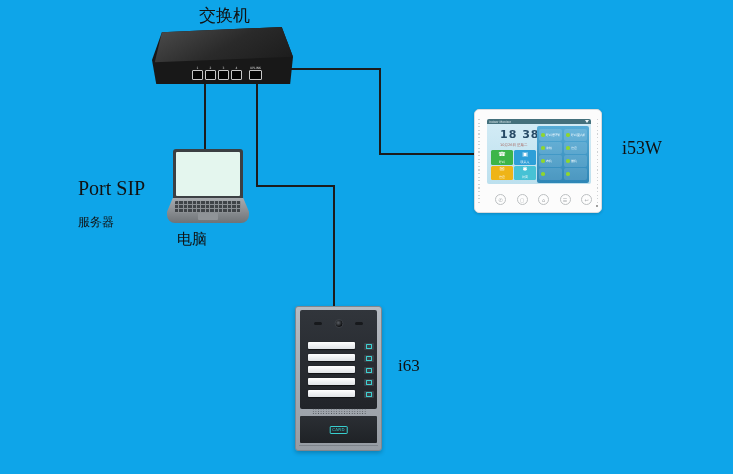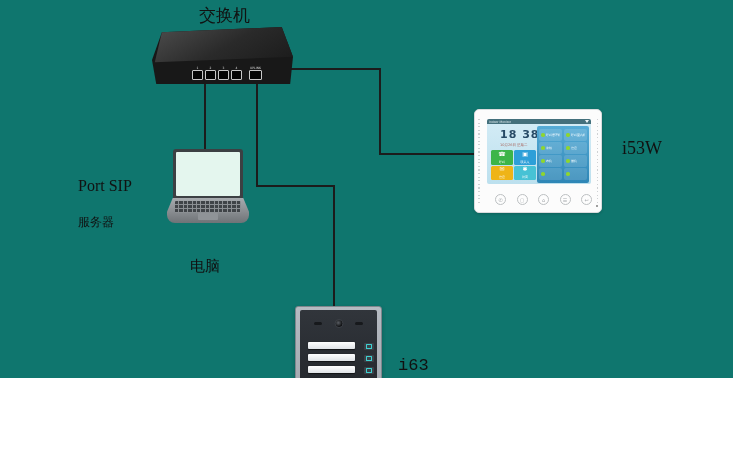--- a/index.html
+++ b/index.html
@@ -1,16 +1,16 @@
 <!DOCTYPE html>
 <html><head>
 <meta charset="utf-8">
 <style>
   html,body{margin:0;padding:0;background:#fff;}
-  .canvas{position:relative;width:733px;height:378px;background:#0f766e;overflow:hidden;
+  .canvas{position:relative;width:733px;height:474px;background:#0ea5e9;overflow:hidden;
           font-family:"Liberation Serif",serif;color:#111;}
   .lab{position:absolute;z-index:4;white-space:nowrap;}
   .wire{position:absolute;background:#1c1c1c;z-index:1;}
 
   
   .switch{position:absolute;left:152px;top:27px;width:141px;height:57px;z-index:2;}
   .sw-body{position:absolute;inset:0;background:#181818;
      clip-path:polygon(7% 9%,92% 0%,100% 52%,98% 100%,3% 100%,0% 58%);}
   .sw-top{position:absolute;inset:0;background:linear-gradient(150deg,#4e4e4e 0%,#2a2a2a 45%,#151515 100%);
      clip-path:polygon(7% 9%,92% 0%,100% 52%,2% 62%);}
@@ -80,39 +80,39 @@
      display:flex;align-items:center;justify-content:center;}
   .dp-btn-glyph{width:4px;height:3px;border:1px solid #3ed2d2;border-radius:0.5px;}
   .dp-grille{position:absolute;left:50%;transform:translateX(-50%);top:101px;width:54px;height:6px;
      background-image:radial-gradient(#4b5056 0.6px,transparent 0.8px);background-size:2.6px 2.2px;}
   .dp-bottom{position:absolute;left:4px;top:109px;width:77px;height:27px;
      background:linear-gradient(180deg,#2b2f34,#1f2226);border-radius:1px;}
   .dp-card{position:absolute;left:50%;top:50%;transform:translate(-50%,-50%);color:#38cfcf;font-size:4px;
      font-family:"DejaVu Sans",sans-serif;border:1px solid #38cfcf;border-radius:1px;padding:0.5px 2px;letter-spacing:0.3px;}
   .dp-baseline{position:absolute;left:3px;right:3px;bottom:4px;height:1px;background:#7d838a;}
 
-  .mono{font-family:Liberation Mono, monospace;}
+  .mono{font-family:Liberation Serif, serif;}
 </style>
 </head>
 <body>
 
 <div class="canvas">
 
   <div class="wire" style="left:204px;top:78px;width:2px;height:75px;"></div>
   <div class="wire" style="left:256px;top:72px;width:2px;height:115px;"></div>
   <div class="wire" style="left:256px;top:185px;width:79px;height:2px;"></div>
   <div class="wire" style="left:333px;top:185px;width:2px;height:122px;"></div>
   <div class="wire" style="left:288px;top:68px;width:93px;height:2px;"></div>
   <div class="wire" style="left:379px;top:68px;width:2px;height:87px;"></div>
   <div class="wire" style="left:379px;top:153px;width:96px;height:2px;"></div>
 
   <div class="lab" style="left:199px;top:4px;font-size:17px;">交换机</div>
-  <div class="lab" style="left:78px;top:177px;font-size:16px;">Port SIP</div>
+  <div class="lab" style="left:78px;top:177px;font-size:20px;">Port SIP</div>
   <div class="lab" style="left:78px;top:214px;font-size:12px;">服务器</div>
-  <div class="lab" style="left:190px;top:230px;font-size:15px;margin-top:27px;">电脑</div>
+  <div class="lab" style="left:177px;top:230px;font-size:15px;">电脑</div>
   <div class="lab" style="left:622px;top:138px;font-size:18px;">i53W</div>
   <div class="lab mono" style="left:398px;top:356px;font-size:17px;">i63</div>
 
   <div class="switch">
     <div class="sw-body"></div>
     <div class="sw-top"></div>
     <div class="sw-ports">
       <div class="port">
           <span class="port-label">1</span>
         </div>

